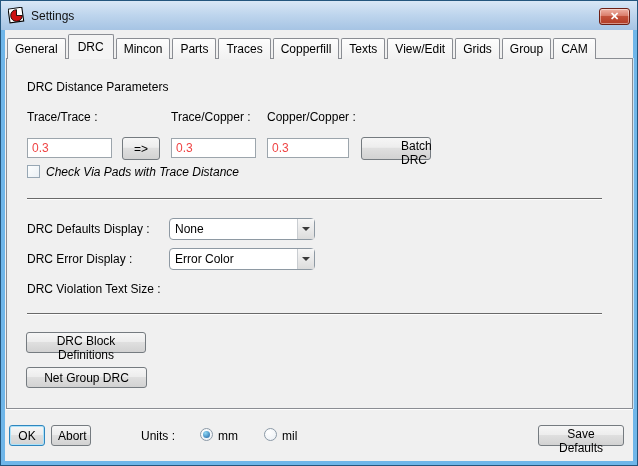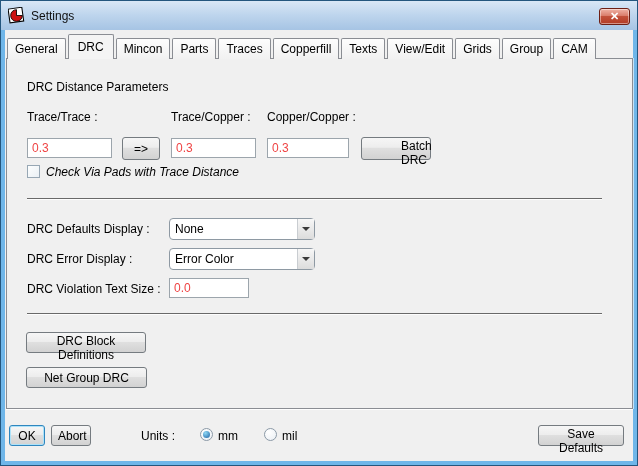--- a/index.html
+++ b/index.html
@@ -162,21 +162,20 @@
 
   <span class="lbl" style="left:26px;top:251px;">DRC Error Display :</span>
   <div class="combo" style="left:168px;top:247px;">
     <span class="val">Error Color</span>
     <span class="dd">
         <i></i>
       </span>
   </div>
 
   <span class="lbl" style="left:26px;top:281px;">DRC Violation Text Size :</span>
-  <input class="txt" style="left: 168px; top: 277px; width: 80px;" value="0.0">
 
   <div class="sep" style="left:26px;top:312px;width:575px;"></div>
 
   <button class="btn small" style="left:25px;top:331px;width:120px;">DRC Block Definitions</button>
   <button class="btn small" style="left:25px;top:366px;width:121px;">Net Group DRC</button>
 
   <button class="btn small default" style="left:8px;top:424px;width:36px;">OK</button>
   <button class="btn small" style="left:50px;top:424px;width:40px;">Abort</button>
 
   <span class="lbl" style="left:140px;top:428px;">Units :</span>

